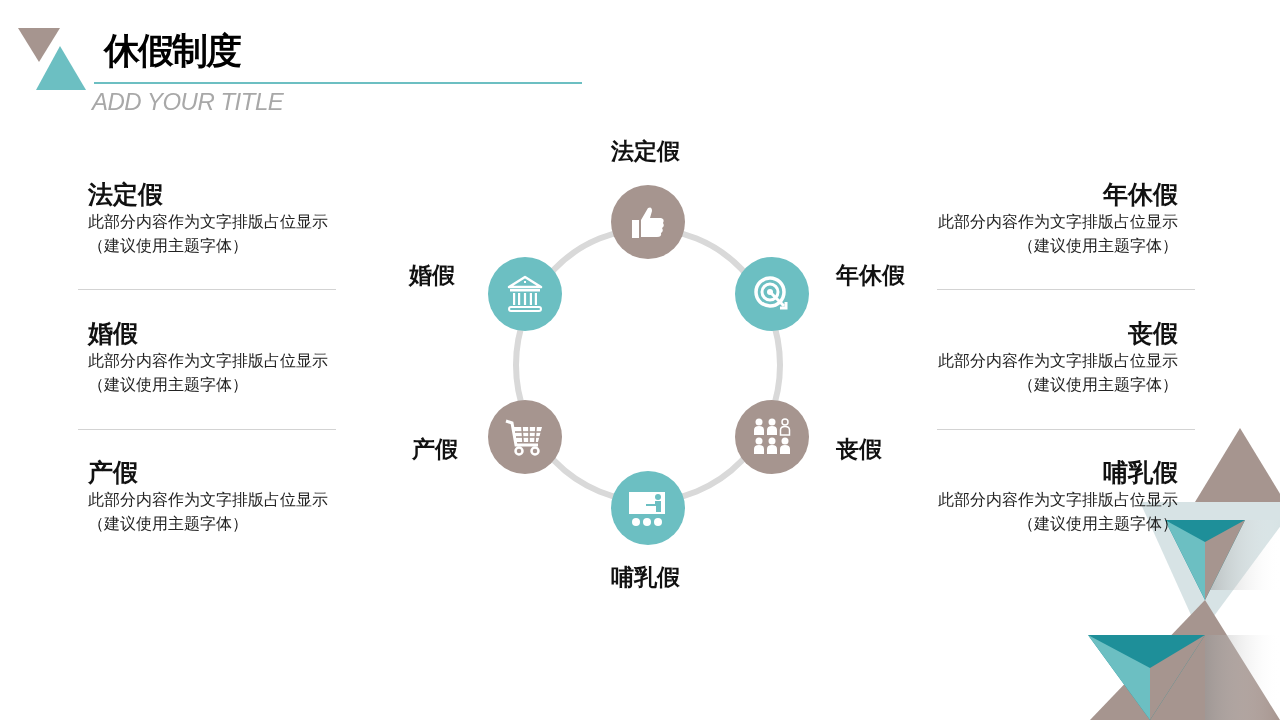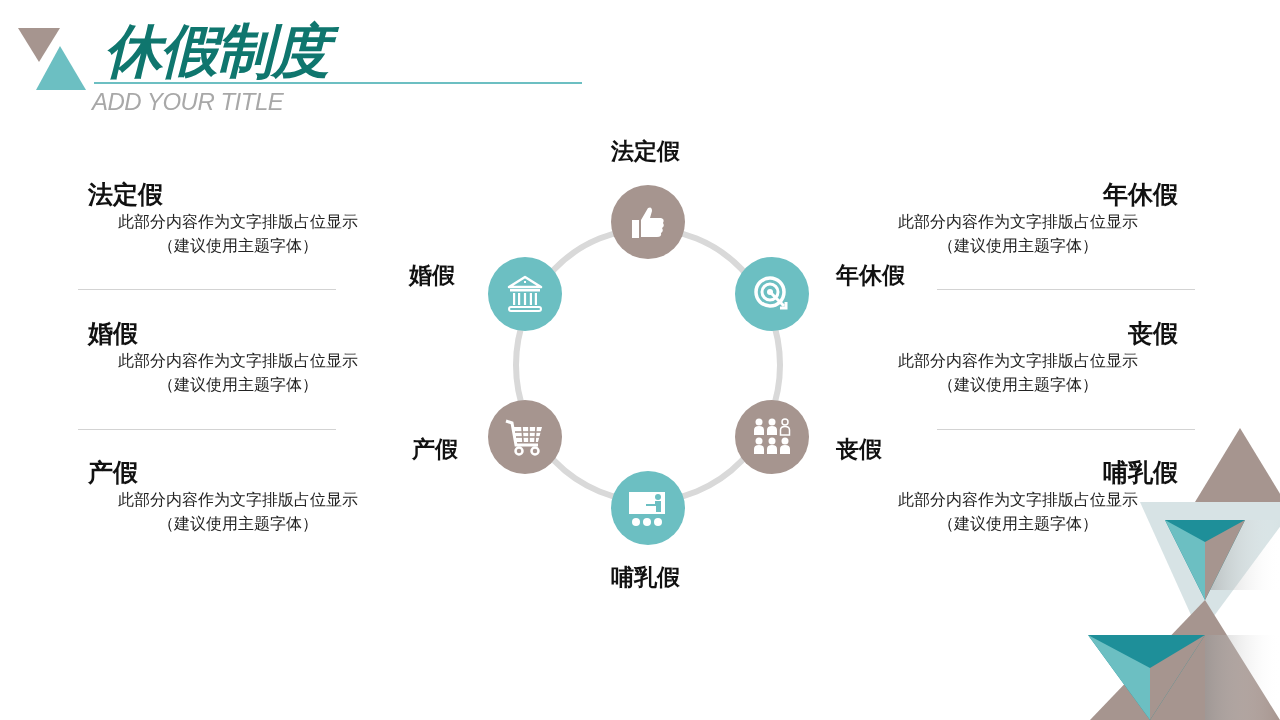--- a/index.html
+++ b/index.html
@@ -1,22 +1,22 @@
 <!DOCTYPE html>
 <html><head>
   <meta charset="utf-8">
   <style>
     html, body { margin:0; padding:0; }
     body { width:1280px; height:720px; position:relative; overflow:hidden; background:#ffffff; font-family:"DejaVu Sans", sans-serif; color:#111; }
     .abs { position:absolute; }
-    .title { left:104px; top:20px; font-size:58px; font-weight:bold; font-style:italic; color:#0f766e; letter-spacing:-2px; line-height:62px; }
+    .title { left:104px; top:20px; font-size:36px; font-weight:bold; color:#000000; letter-spacing:-2px; line-height:62px; }
     .subtitle { left:92px; top:88px; font-size:24px; font-style:italic; color:#a8a8a8; font-family:"Liberation Sans", sans-serif; letter-spacing:-0.5px; }
     .title-rule { left:94px; top:82px; width:488px; height:2px; background:#6cbfc2; }
     .block-title { font-size:25px; font-weight:bold; color:#111; line-height:30px; }
-    .block-desc { font-size:16px; color:#222; line-height:24px; white-space:nowrap;text-align:center; }
+    .block-desc { font-size:16px; color:#222; line-height:24px; white-space:nowrap; }
     .left-block { left:88px; width:300px; }
     .right-block { right:102px; width:320px; text-align:right; }
     .divider { height:1px; background:#d3d3d3; }
     .node { width:74px; height:74px; border-radius:50%; display:flex; align-items:center; justify-content:center; }
     .node.teal { background:#6cbfc2; }
     .node.taupe { background:#a6958f; }
     .node-label { font-size:23px; font-weight:bold; color:#111; white-space:nowrap; }
   </style>
 </head>
 <body>

